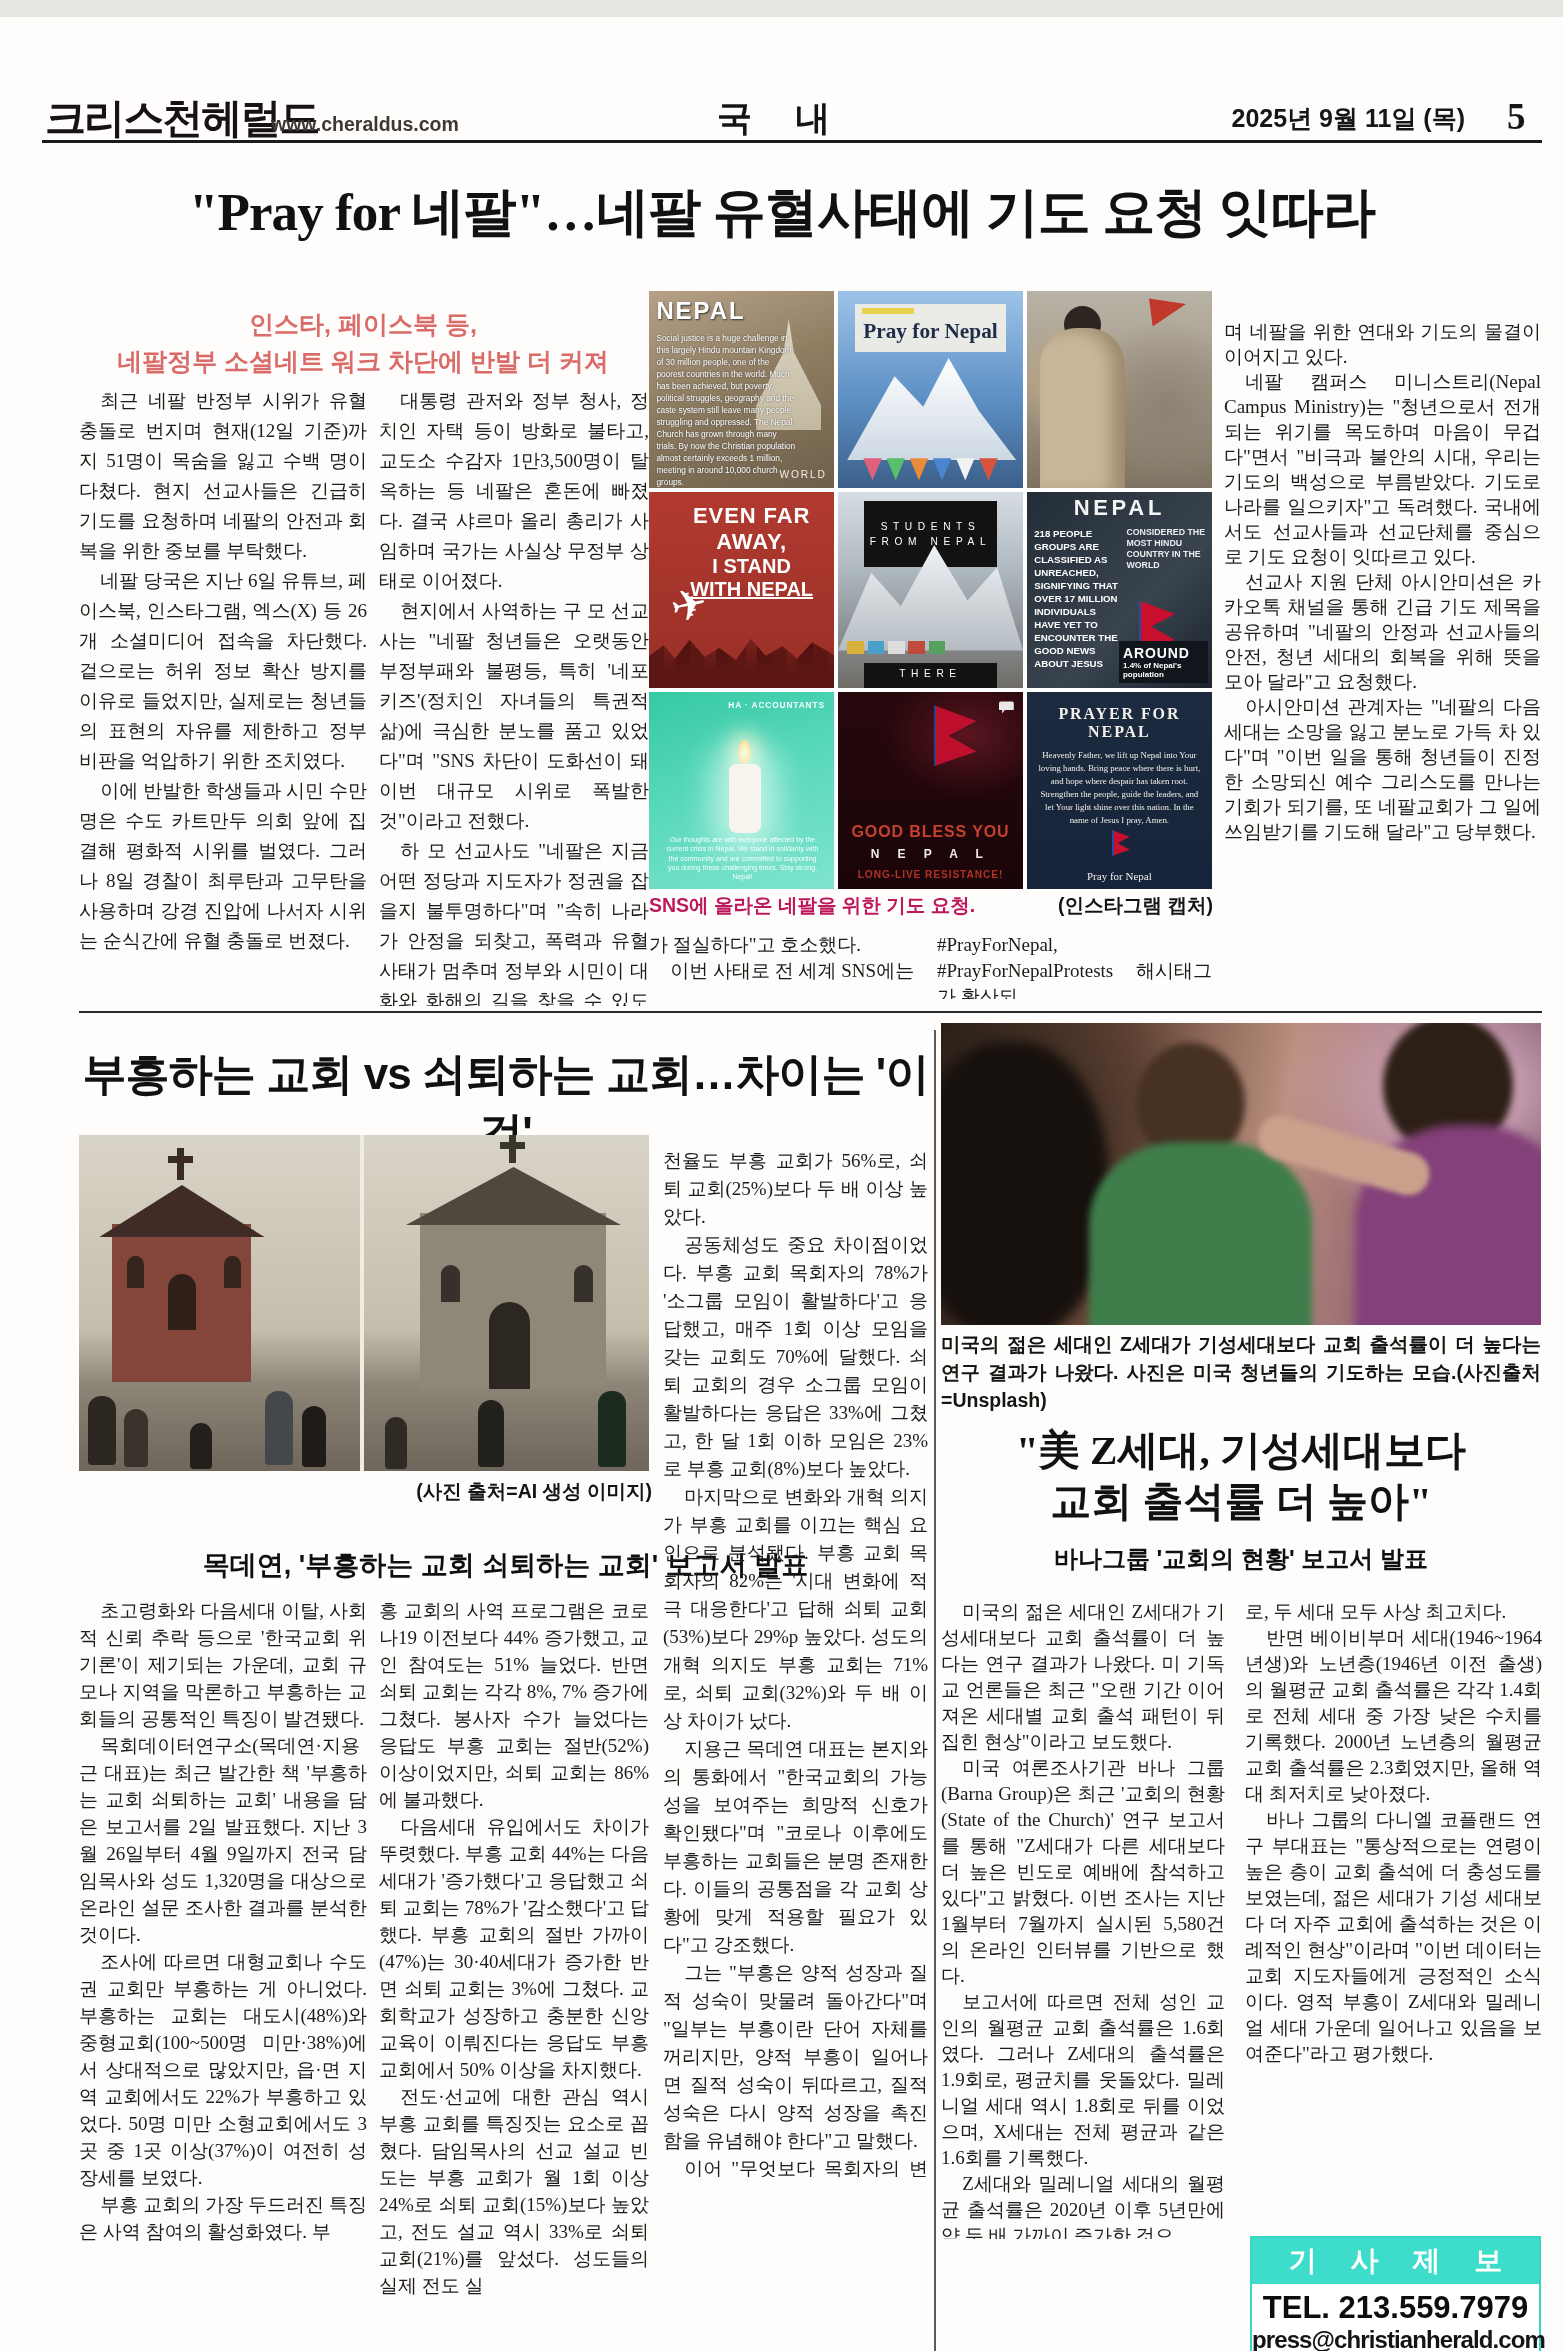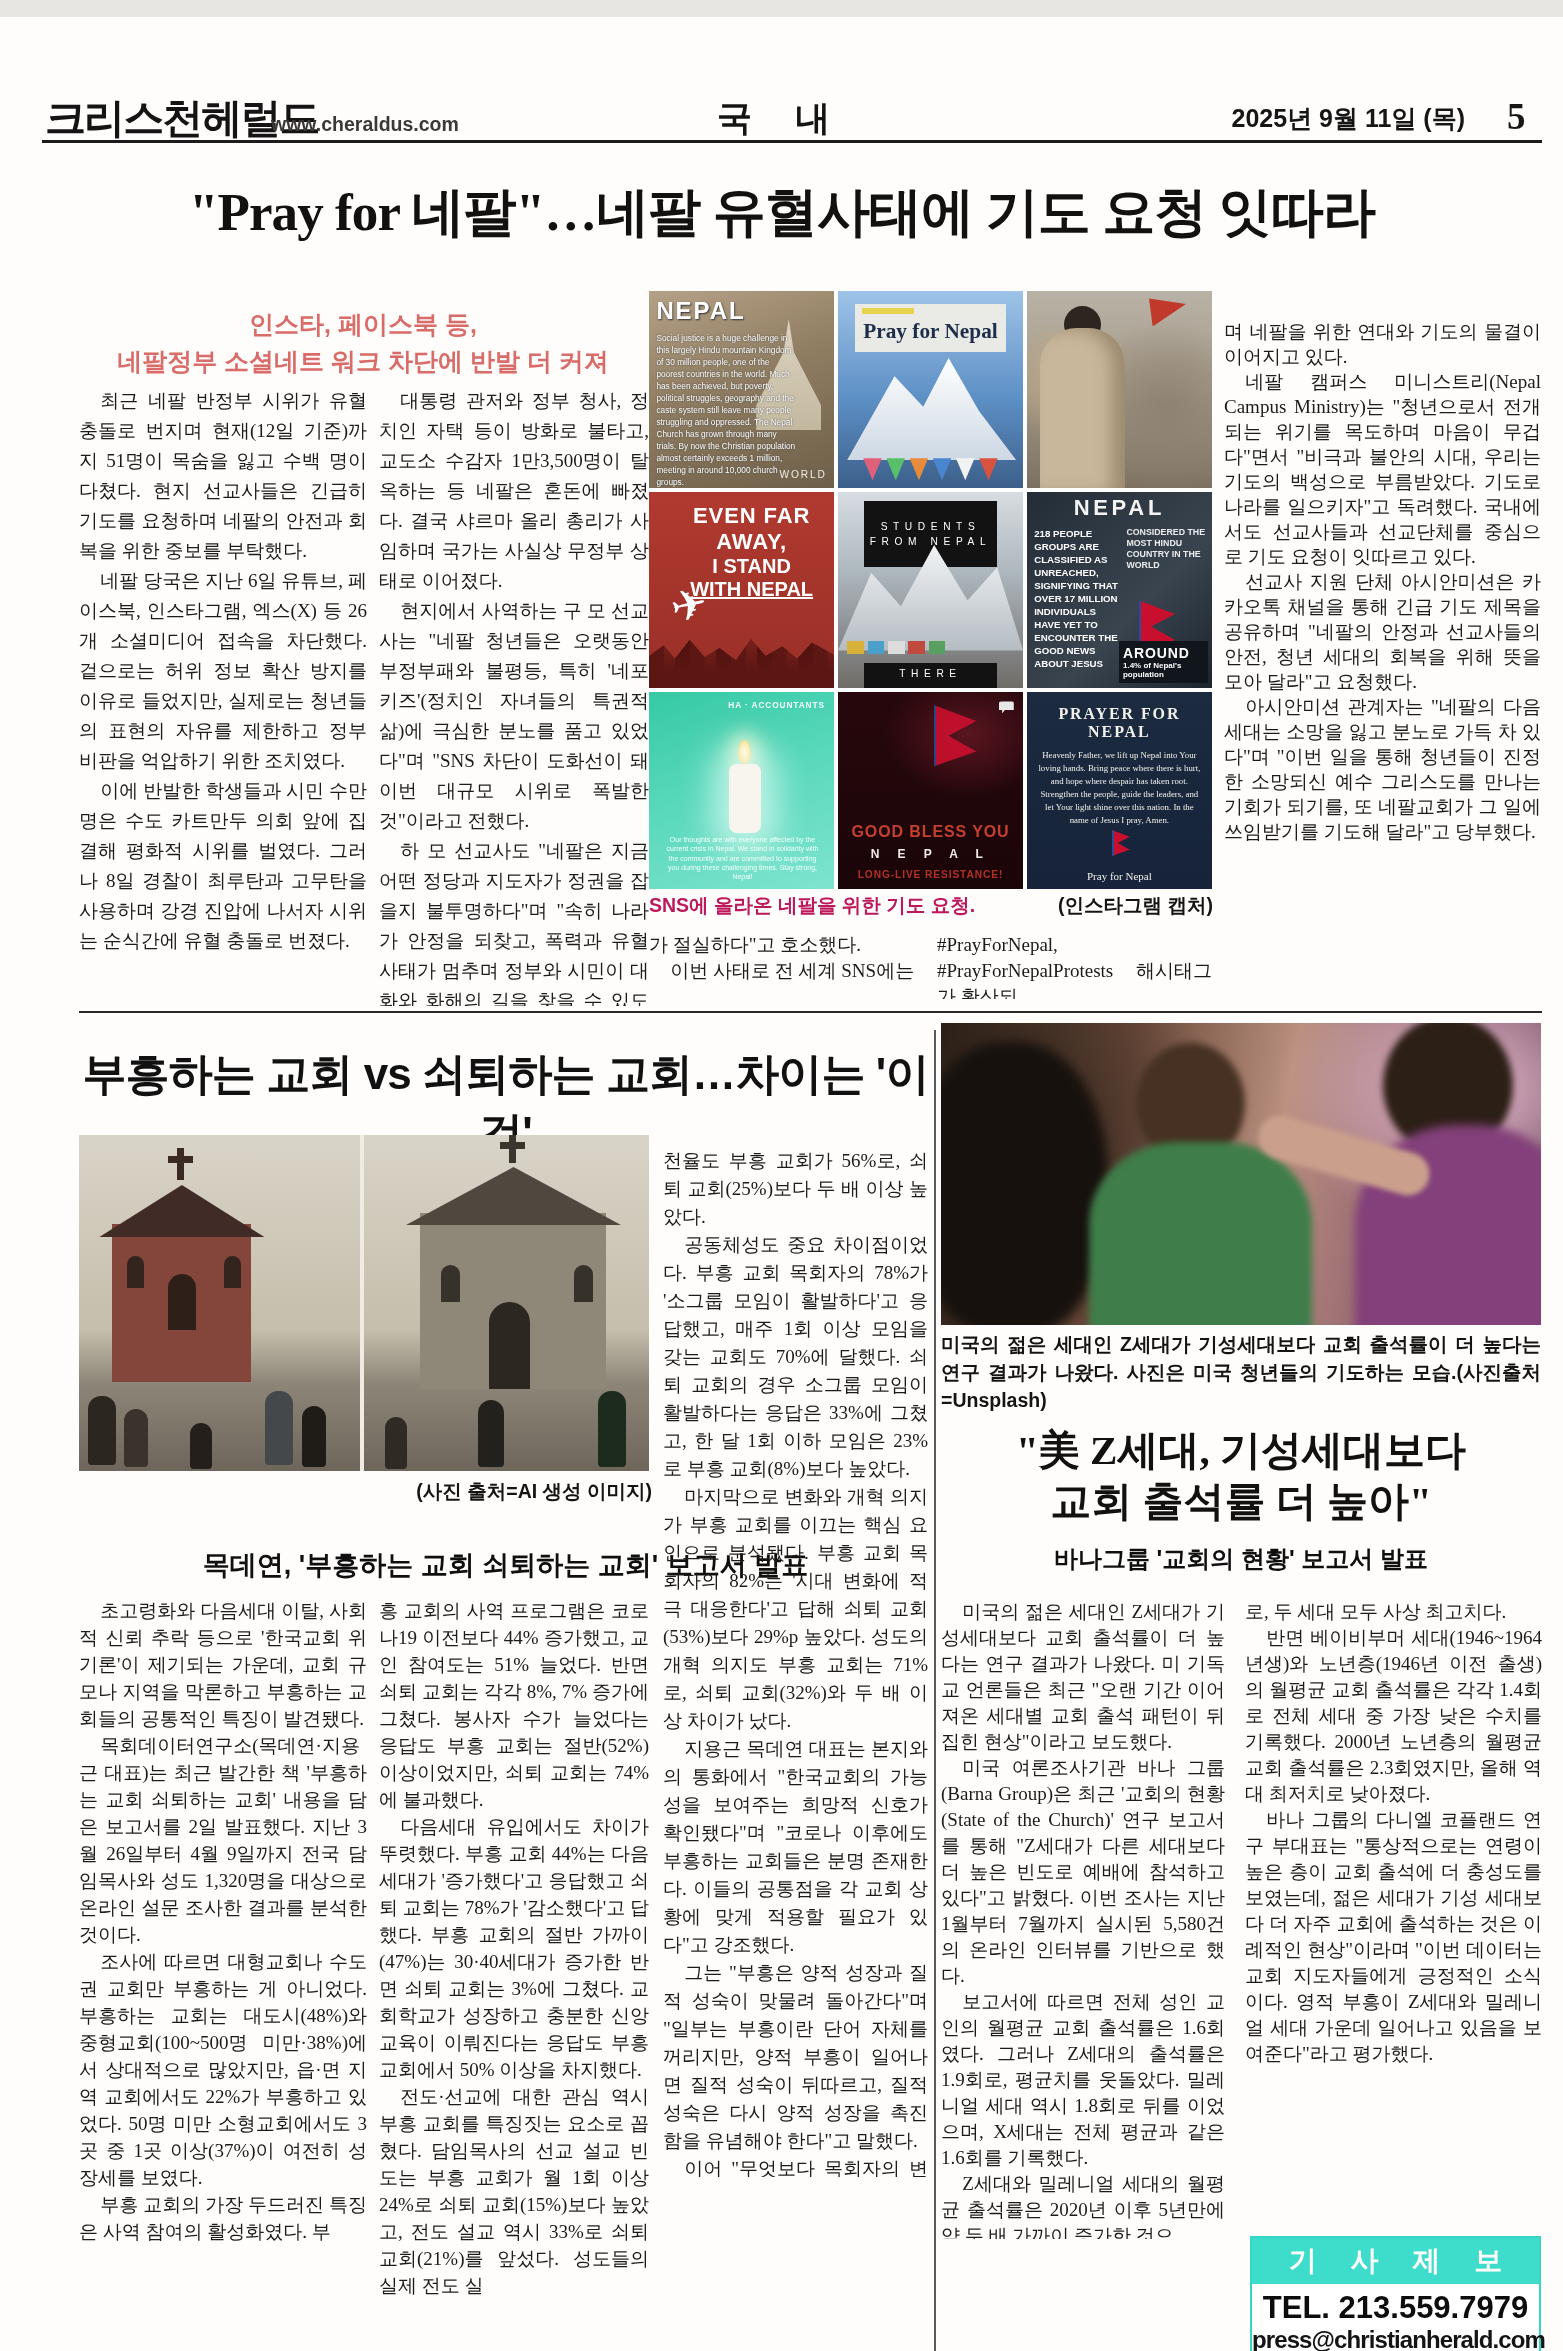--- a/index.html
+++ b/index.html
@@ -326,21 +326,21 @@
   </div>
   <div class="abs a2-subhead">목데연, '부흥하는 교회 쇠퇴하는 교회' 보고서 발표</div>
 
   <div class="abs a2col a2c1">
     <p class="bp">초고령화와 다음세대 이탈, 사회적 신뢰 추락 등으로 '한국교회 위기론'이 제기되는 가운데, 교회 규모나 지역을 막론하고 부흥하는 교회들의 공통적인 특징이 발견됐다.</p>
     <p class="bp">목회데이터연구소(목데연·지용근 대표)는 최근 발간한 책 '부흥하는 교회 쇠퇴하는 교회' 내용을 담은 보고서를 2일 발표했다. 지난 3월 26일부터 4월 9일까지 전국 담임목사와 성도 1,320명을 대상으로 온라인 설문 조사한 결과를 분석한 것이다.</p>
     <p class="bp">조사에 따르면 대형교회나 수도권 교회만 부흥하는 게 아니었다. 부흥하는 교회는 대도시(48%)와 중형교회(100~500명 미만·38%)에서 상대적으로 많았지만, 읍·면 지역 교회에서도 22%가 부흥하고 있었다. 50명 미만 소형교회에서도 3곳 중 1곳 이상(37%)이 여전히 성장세를 보였다.</p>
     <p class="bp">부흥 교회의 가장 두드러진 특징은 사역 참여의 활성화였다. 부</p>
   </div>
   <div class="abs a2col a2c2">
-    <p class="bp cont">흥 교회의 사역 프로그램은 코로나19 이전보다 44% 증가했고, 교인 참여도는 51% 늘었다. 반면 쇠퇴 교회는 각각 8%, 7% 증가에 그쳤다. 봉사자 수가 늘었다는 응답도 부흥 교회는 절반(52%) 이상이었지만, 쇠퇴 교회는 74%에 불과했다.</p>
+    <p class="bp cont">흥 교회의 사역 프로그램은 코로나19 이전보다 44% 증가했고, 교인 참여도는 51% 늘었다. 반면 쇠퇴 교회는 각각 8%, 7% 증가에 그쳤다. 봉사자 수가 늘었다는 응답도 부흥 교회는 절반(52%) 이상이었지만, 쇠퇴 교회는 86%에 불과했다.</p>
     <p class="bp">다음세대 유입에서도 차이가 뚜렷했다. 부흥 교회 44%는 다음세대가 '증가했다'고 응답했고 쇠퇴 교회는 78%가 '감소했다'고 답했다. 부흥 교회의 절반 가까이(47%)는 30·40세대가 증가한 반면 쇠퇴 교회는 3%에 그쳤다. 교회학교가 성장하고 충분한 신앙 교육이 이뤄진다는 응답도 부흥 교회에서 50% 이상을 차지했다.</p>
     <p class="bp">전도·선교에 대한 관심 역시 부흥 교회를 특징짓는 요소로 꼽혔다. 담임목사의 선교 설교 빈도는 부흥 교회가 월 1회 이상 24%로 쇠퇴 교회(15%)보다 높았고, 전도 설교 역시 33%로 쇠퇴 교회(21%)를 앞섰다. 성도들의 실제 전도 실</p>
   </div>
   <div class="abs a2col a2c3">
     <p class="bp cont">천율도 부흥 교회가 56%로, 쇠퇴 교회(25%)보다 두 배 이상 높았다.</p>
     <p class="bp">공동체성도 중요 차이점이었다. 부흥 교회 목회자의 78%가 '소그룹 모임이 활발하다'고 응답했고, 매주 1회 이상 모임을 갖는 교회도 70%에 달했다. 쇠퇴 교회의 경우 소그룹 모임이 활발하다는 응답은 33%에 그쳤고, 한 달 1회 이하 모임은 23%로 부흥 교회(8%)보다 높았다.</p>
     <p class="bp">마지막으로 변화와 개혁 의지가 부흥 교회를 이끄는 핵심 요인으로 분석됐다. 부흥 교회 목회자의 82%는 '시대 변화에 적극 대응한다'고 답해 쇠퇴 교회(53%)보다 29%p 높았다. 성도의 개혁 의지도 부흥 교회는 71%로, 쇠퇴 교회(32%)와 두 배 이상 차이가 났다.</p>
     <p class="bp">지용근 목데연 대표는 본지와의 통화에서 "한국교회의 가능성을 보여주는 희망적 신호가 확인됐다"며 "코로나 이후에도 부흥하는 교회들은 분명 존재한다. 이들의 공통점을 각 교회 상황에 맞게 적용할 필요가 있다"고 강조했다.</p>
     <p class="bp">그는 "부흥은 양적 성장과 질적 성숙이 맞물려 돌아간다"며 "일부는 부흥이란 단어 자체를 꺼리지만, 양적 부흥이 일어나면 질적 성숙이 뒤따르고, 질적 성숙은 다시 양적 성장을 촉진함을 유념해야 한다"고 말했다.</p>
     <p class="bp">이어 "무엇보다 목회자의 변화 의지가 절실하다"며 "'우리 교회는 안 된다'는 생각이 성장을 막는다. 변하지 않으면 쇠퇴한다는 각오로 목회자가 먼저 변화를 결단할 때 공동체도 함께 움직인다"고 덧붙였다.</p>

